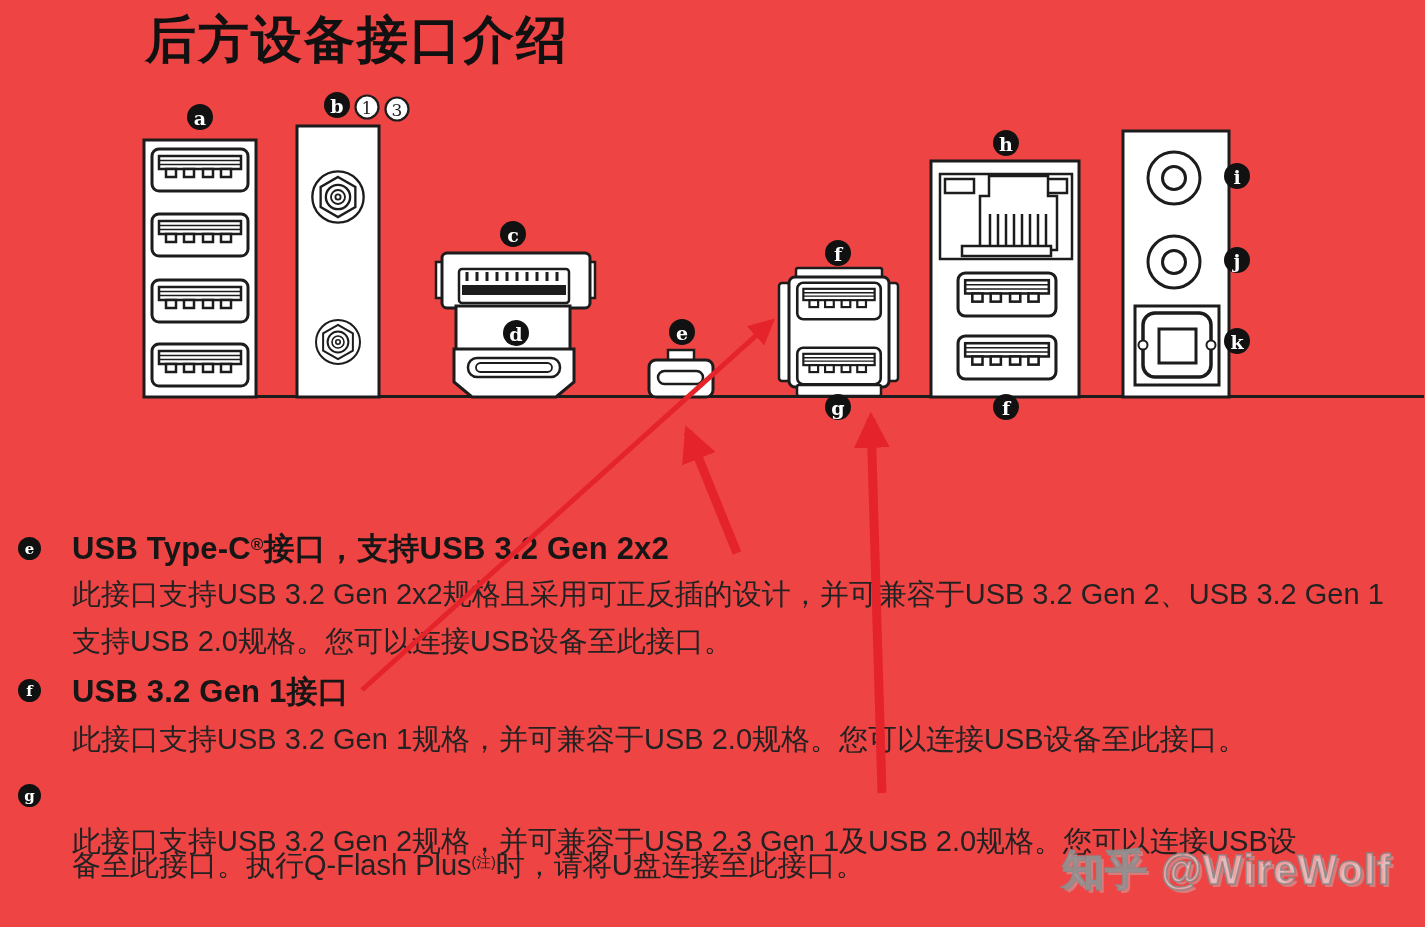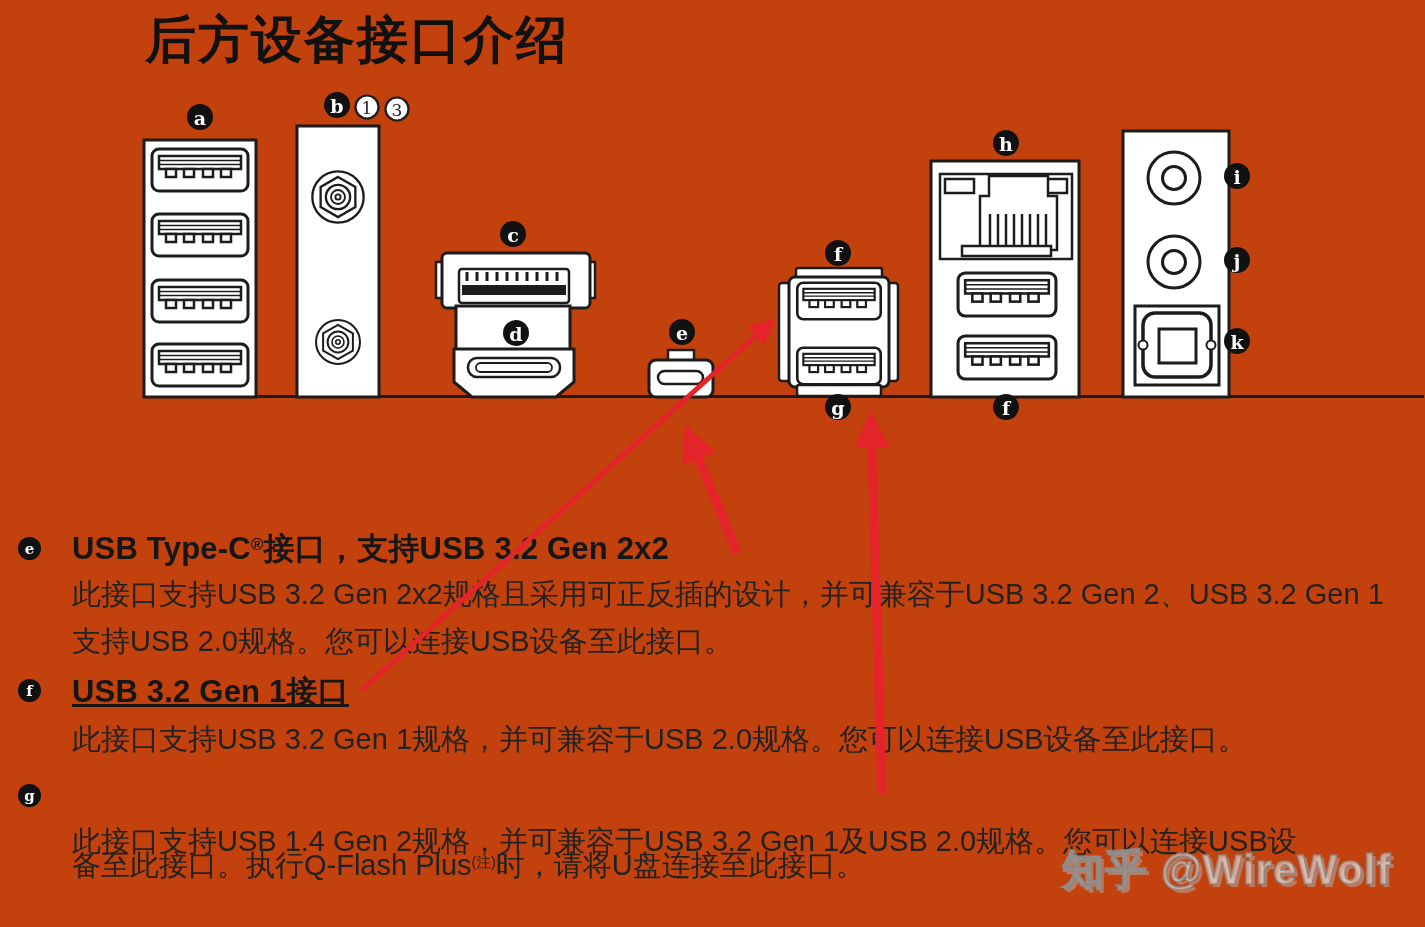--- a/index.html
+++ b/index.html
@@ -1,16 +1,16 @@
 <!DOCTYPE html>
 <html><head>
 <meta charset="utf-8">
 <style>
   html,body{margin:0;padding:0;background:#ffffff;}
-  .page{position:relative;width:1425px;height:927px;background:#c2410c;overflow:hidden;
+  .page{position:relative;width:1425px;height:927px;background:#ef4444;overflow:hidden;
         font-family:"Liberation Sans", sans-serif;color:#1c1c1c;}
   .page-title{position:absolute;left:145px;top:6px;font-size:51px;font-weight:800;
               letter-spacing:2px;color:#111;white-space:nowrap;}
   .diagram-svg{position:absolute;left:0;top:0;z-index:5;pointer-events:none;}
   .sec-bullet{position:absolute;width:23px;height:23px;border-radius:50%;background:#111;
               color:#fff;font-family:"DejaVu Serif", serif;font-weight:bold;font-size:15px;
               display:flex;align-items:center;justify-content:center;z-index:1;}
   .sec-heading{position:absolute;left:72px;font-size:31px;font-weight:bold;color:#161616;
                white-space:nowrap;z-index:1;letter-spacing:0.2px;}
   .sec-line{position:absolute;left:72px;font-size:29px;color:#222;white-space:nowrap;z-index:1;}
@@ -225,24 +225,24 @@
   <div class="sec-bullet" style="left:18px;top:537px;">
     <span>e</span>
   </div>
   <div class="sec-heading" style="top:528px;"><span>USB Type-C</span><span class="sup-reg">®</span><span>接口，支持USB 3.2 Gen 2x2</span></div>
   <div class="sec-line" style="top:575px;">此接口支持USB 3.2 Gen 2x2规格且采用可正反插的设计，并可兼容于USB 3.2 Gen 2、USB 3.2 Gen 1</div>
   <div class="sec-line" style="top:622px;">支持USB 2.0规格。您可以连接USB设备至此接口。</div>
 
   <div class="sec-bullet" style="left:18px;top:679px;">
     <span>f</span>
   </div>
-  <div class="sec-heading" style="top:671px;text-decoration:underline;">USB 3.2 Gen 1接口</div>
+  <div class="sec-heading" style="top:671px;">USB 3.2 Gen 1接口</div>
   <div class="sec-line" style="top:720px;">此接口支持USB 3.2 Gen 1规格，并可兼容于USB 2.0规格。您可以连接USB设备至此接口。</div>
 
   <div class="sec-bullet" style="left:18px;top:784px;">
     <span>g</span>
   </div>
-  <div class="sec-line" style="top:822px;">此接口支持USB 1.4 Gen 2规格，并可兼容于USB 3.2 Gen 1及USB 2.0规格。您可以连接USB设</div>
+  <div class="sec-line" style="top:822px;">此接口支持USB 3.2 Gen 2规格，并可兼容于USB 2.3 Gen 1及USB 2.0规格。您可以连接USB设</div>
   <div class="sec-line" style="top:846px;"><span>备至此接口。执行Q-Flash Plus</span><span class="sup-note">(注)</span><span>时，请将U盘连接至此接口。</span></div>
 
   <div class="watermark">知乎 @WireWolf</div>
 
 </div>
 
 </body></html>

